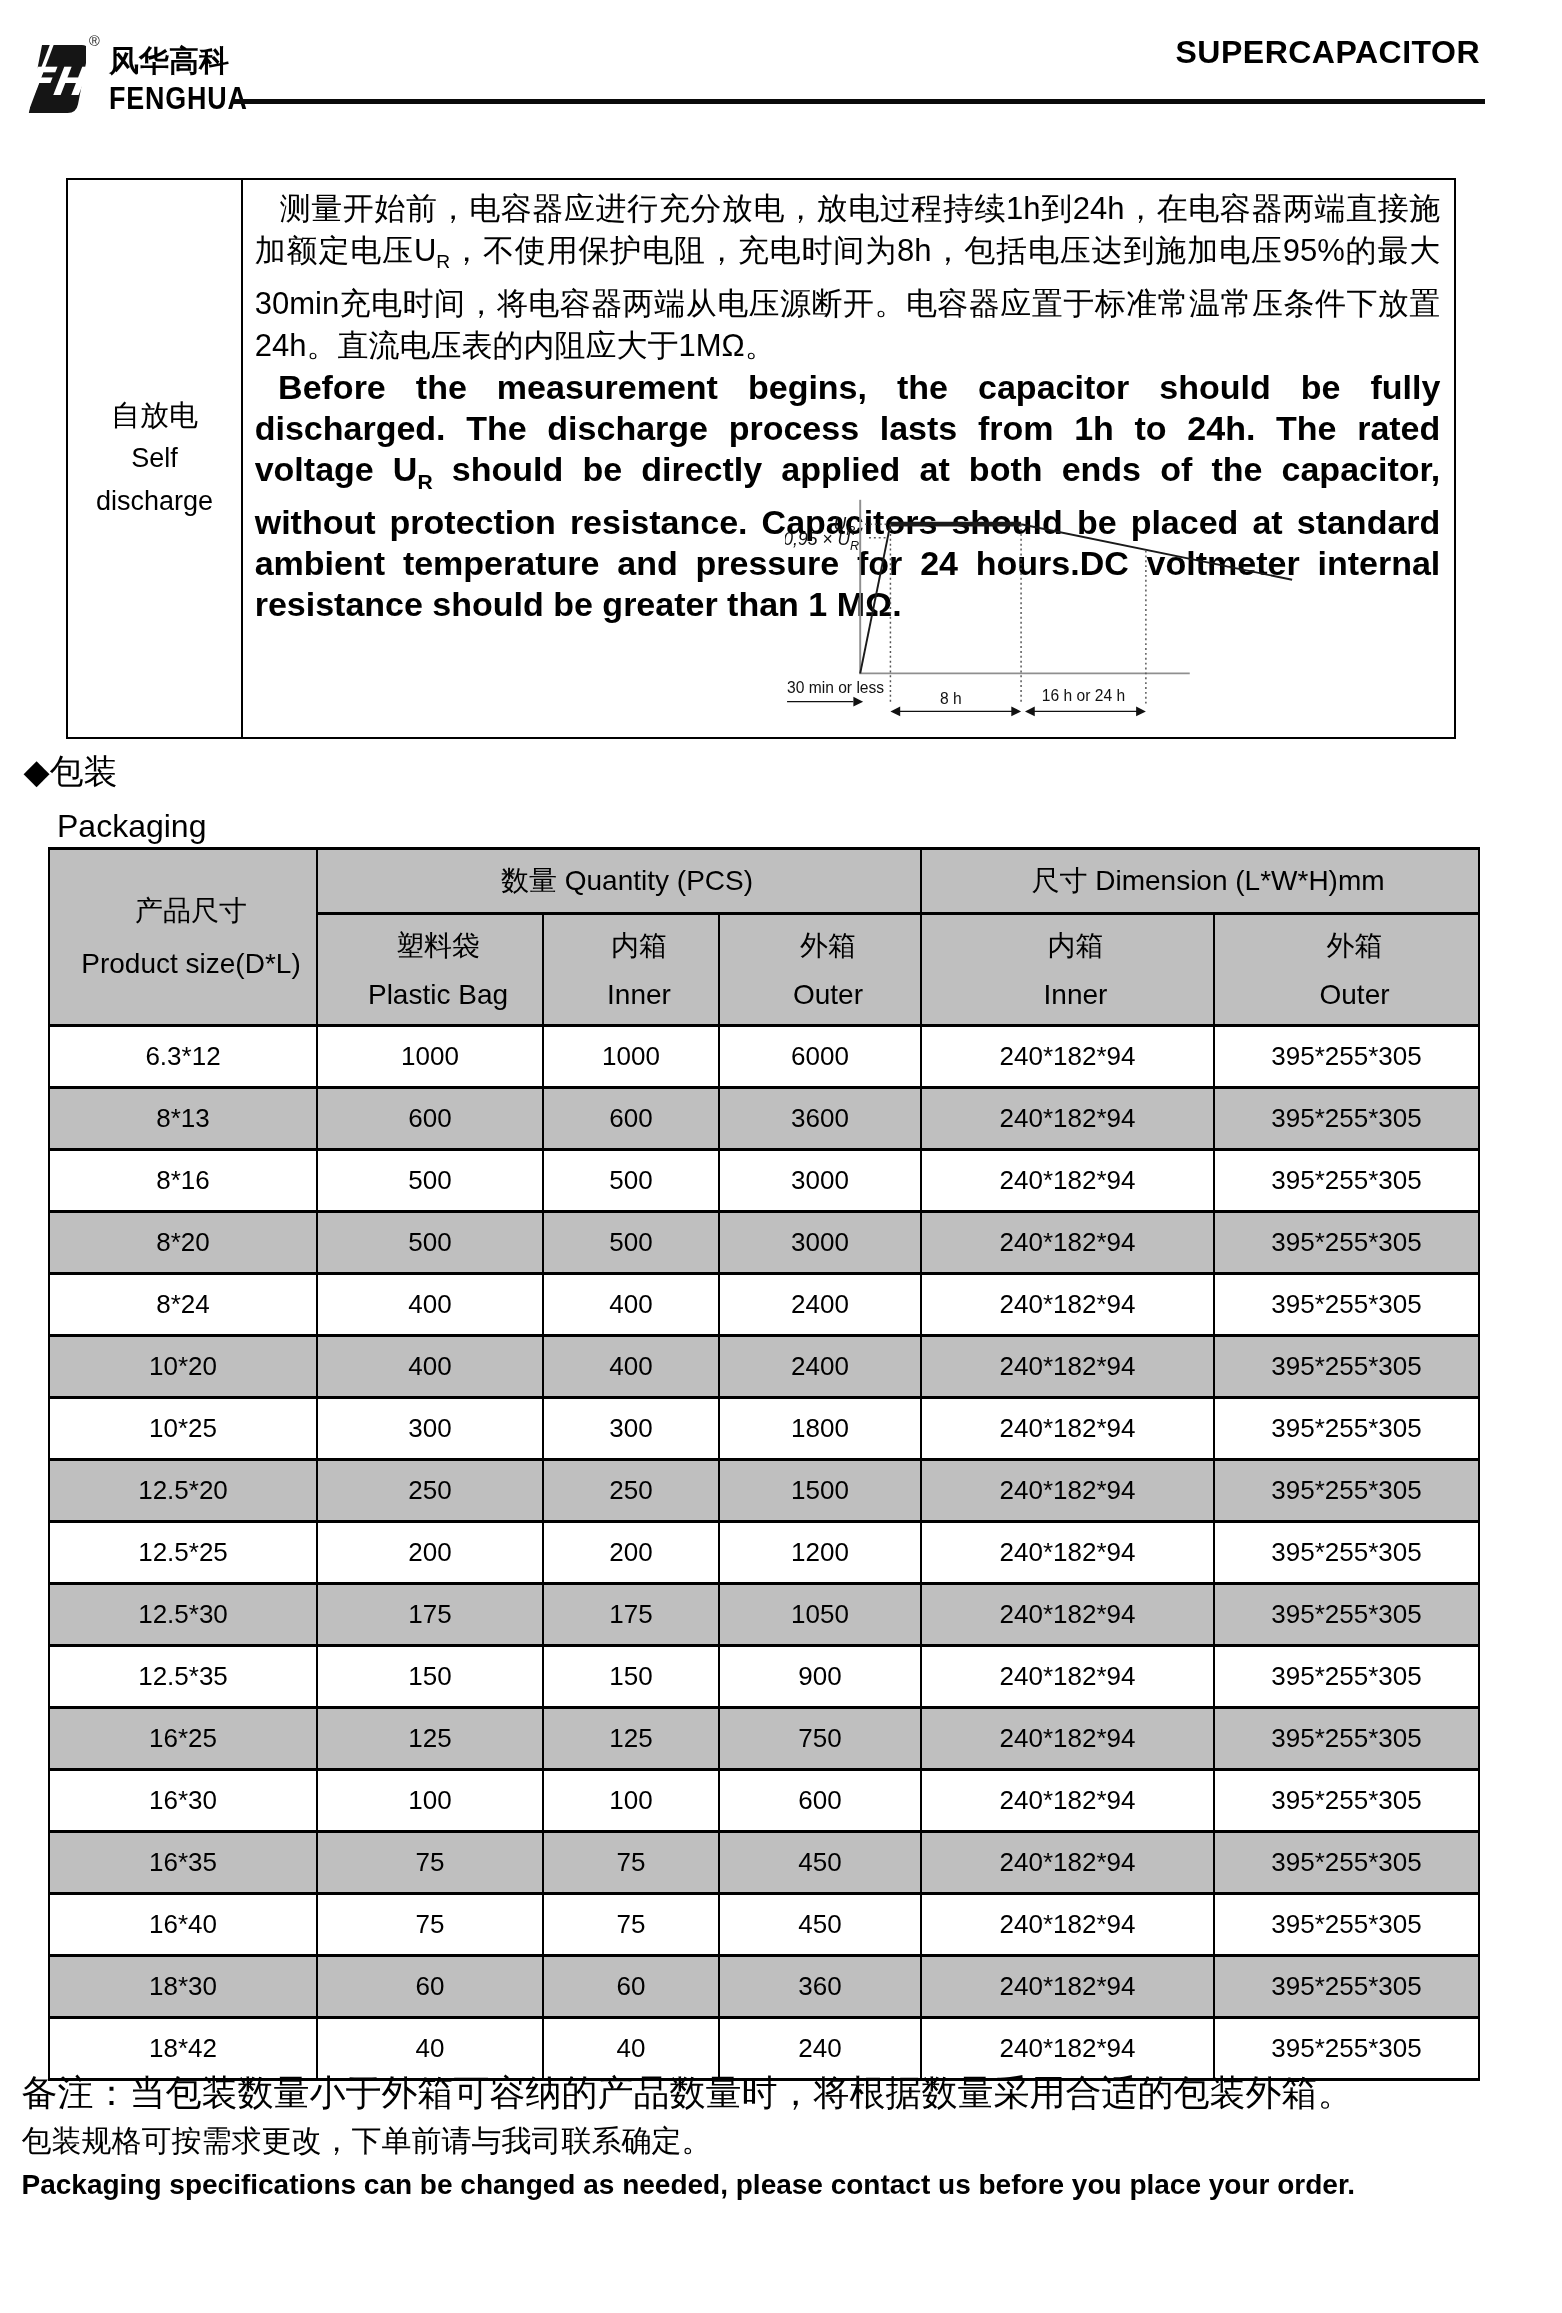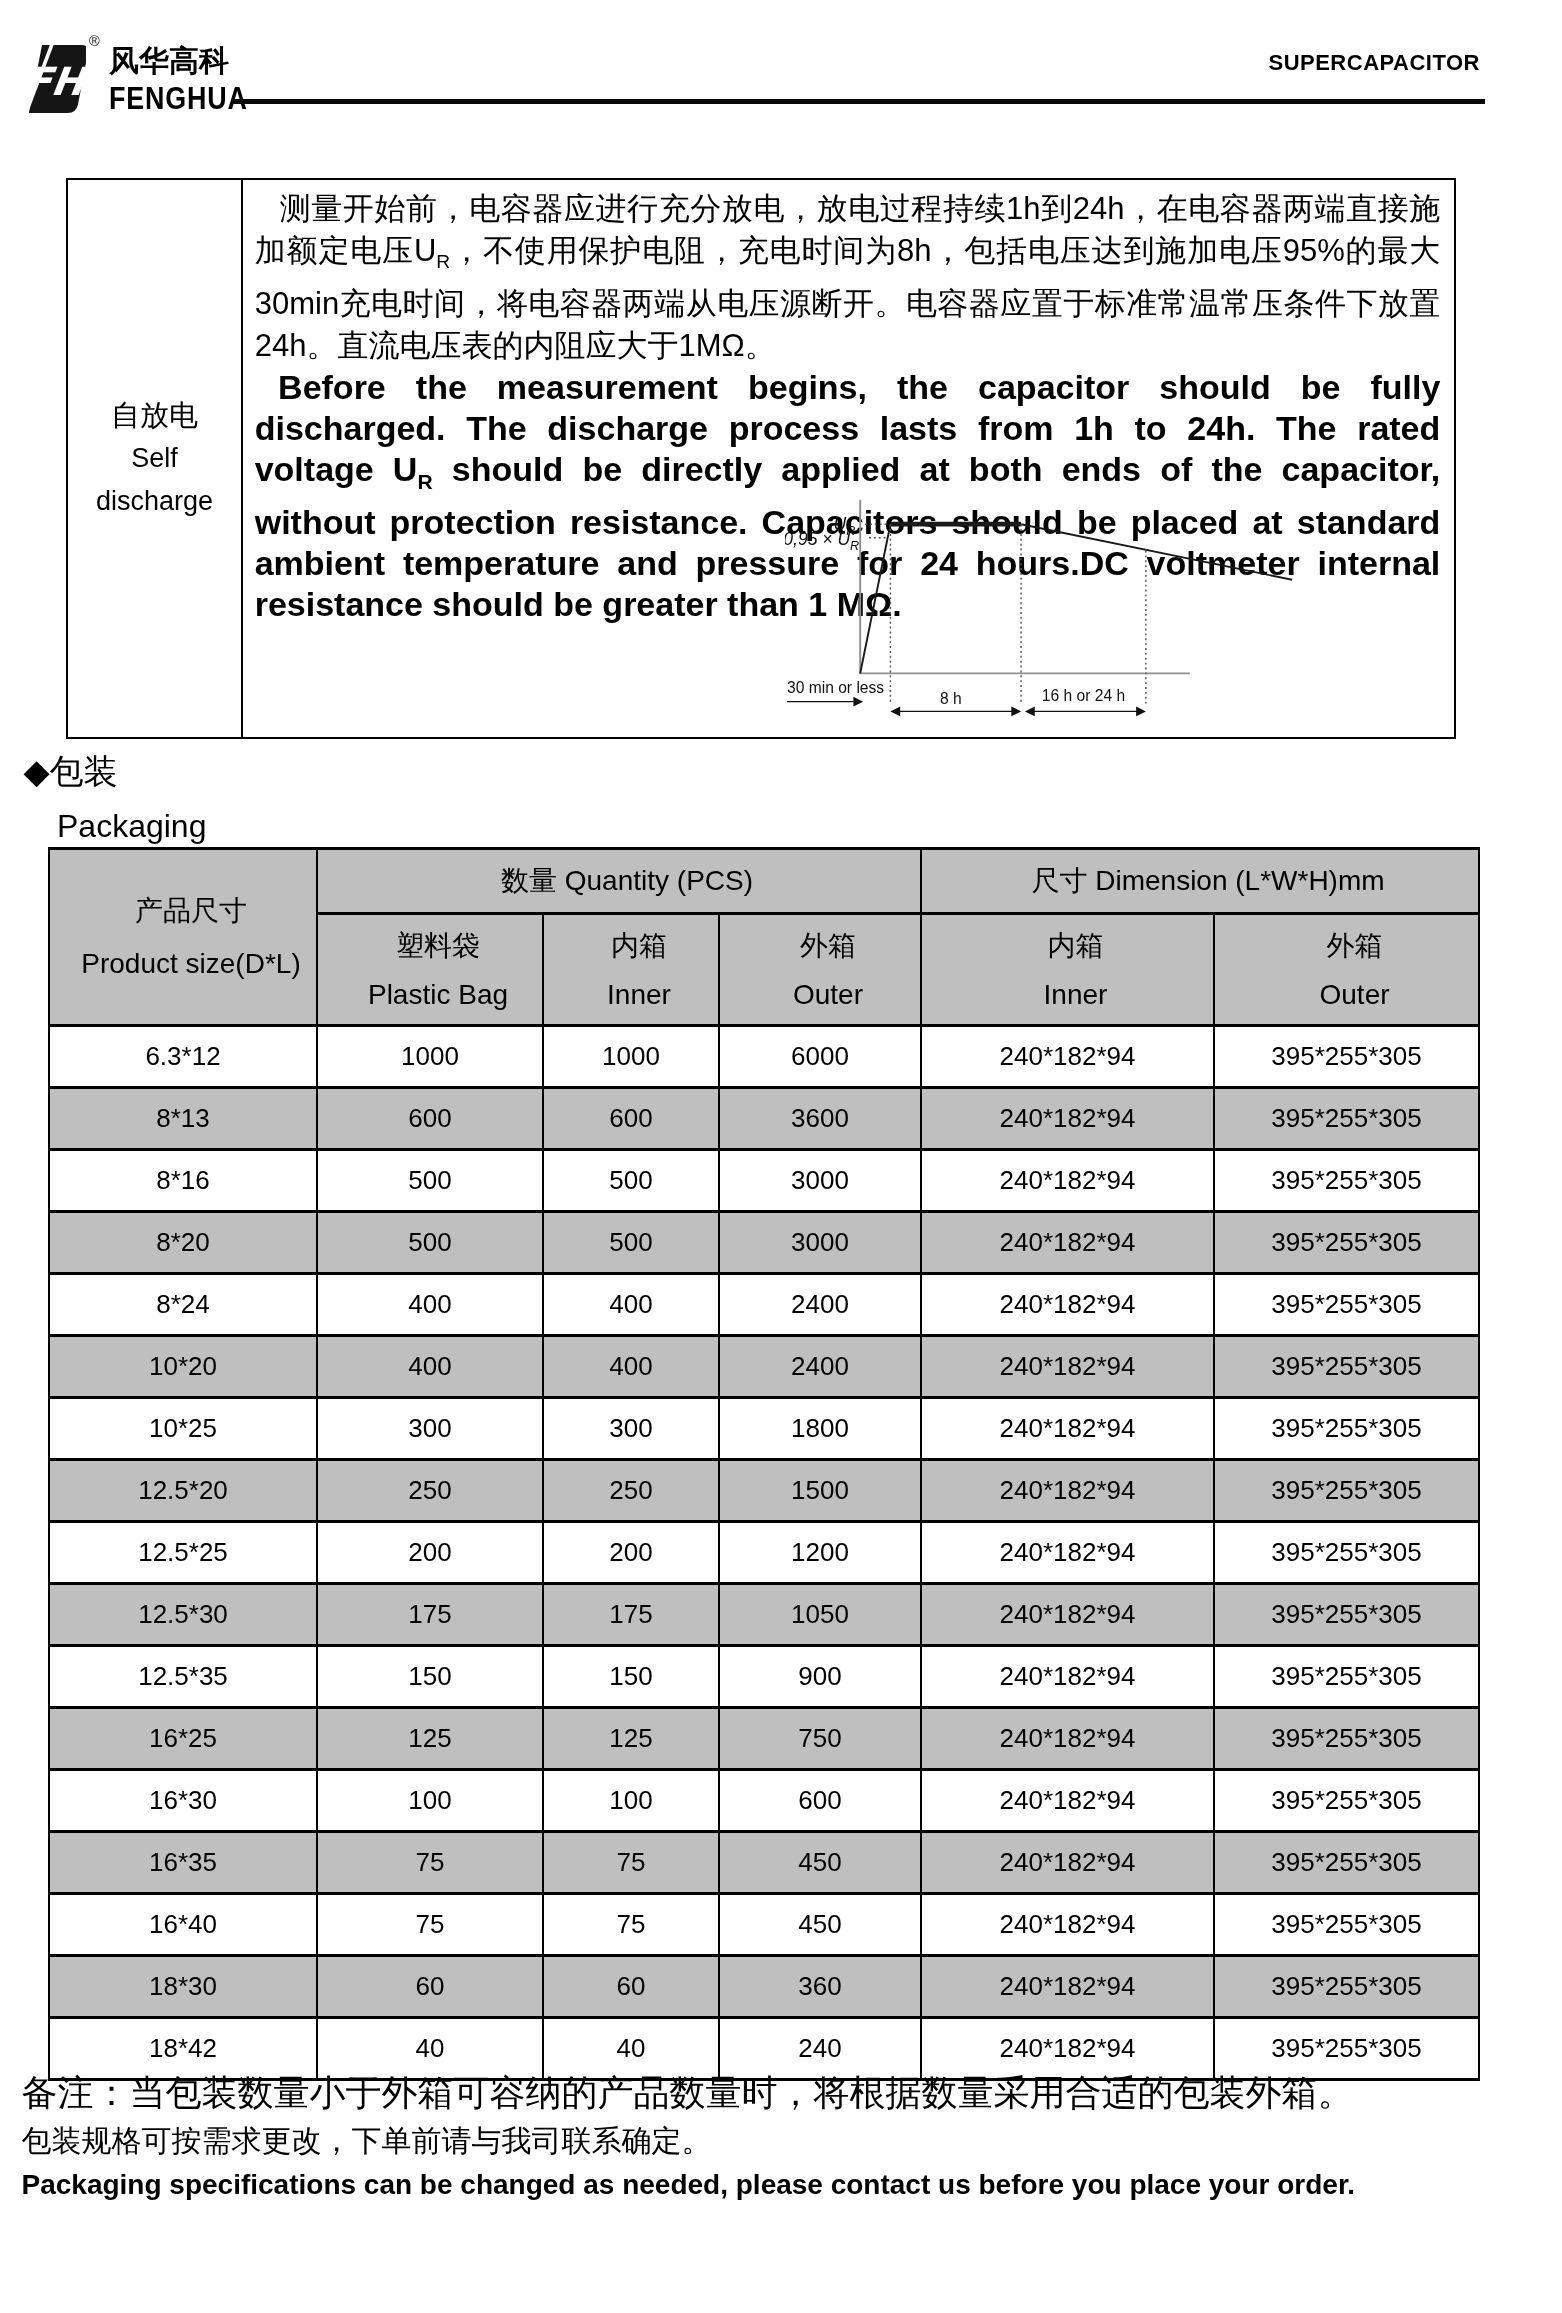--- a/index.html
+++ b/index.html
@@ -7,21 +7,21 @@
     position:relative;width:1562px;height:2313px;background:#ffffff;
     font-family:"Liberation Sans","DejaVu Sans",sans-serif;color:#000;
     overflow:hidden;margin:0 auto;
   }
   
   .logo-mark{position:absolute;left:24.4px;top:43px;width:62px;height:72px;}
   .reg{position:absolute;left:89px;top:33px;font-size:14.6px;color:#1a1a1a;}
   .brand-cn{position:absolute;left:109px;top:41px;font-size:30px;font-weight:bold;letter-spacing:0px;}
   .brand-en{position:absolute;left:109px;top:80px;font-size:32px;font-weight:bold;transform:scaleX(.84);transform-origin:left;letter-spacing:1px;}
   .header-rule{position:absolute;left:232px;top:99px;width:1253px;height:4.9px;background:#0a0a0a;}
-  .page-title{position:absolute;right:82px;top:50px;font-size:22px;font-weight:bold;letter-spacing:0.5px;}
+  .page-title{position:absolute;right:82px;top:34px;font-size:32px;font-weight:bold;letter-spacing:0.5px;}
   
   .t1{position:absolute;left:66px;top:178px;width:1390px;height:561px;border:2.9px solid #000;box-sizing:border-box;display:flex;}
   .t1-label{width:175px;border-right:2.9px solid #000;box-sizing:border-box;display:flex;flex-direction:column;justify-content:center;align-items:center;text-align:right;}
   .t1-label div{line-height:43px;}
   .t1-label .cn{font-size:29px;}
   .t1-label .en{font-size:27px;}
   .t1-body{flex:1;position:relative;padding:7.8px 13.7px 0 11.7px;box-sizing:border-box;}
   .cn-desc{margin:0;font-size:31px;line-height:42px;text-align:justify;text-indent:25px;}
   .en-desc{margin:0;font-size:34px;line-height:41px;text-align:justify;text-indent:23.4px;font-weight:bold;}
   .t1-body sub{font-size:62%;}

